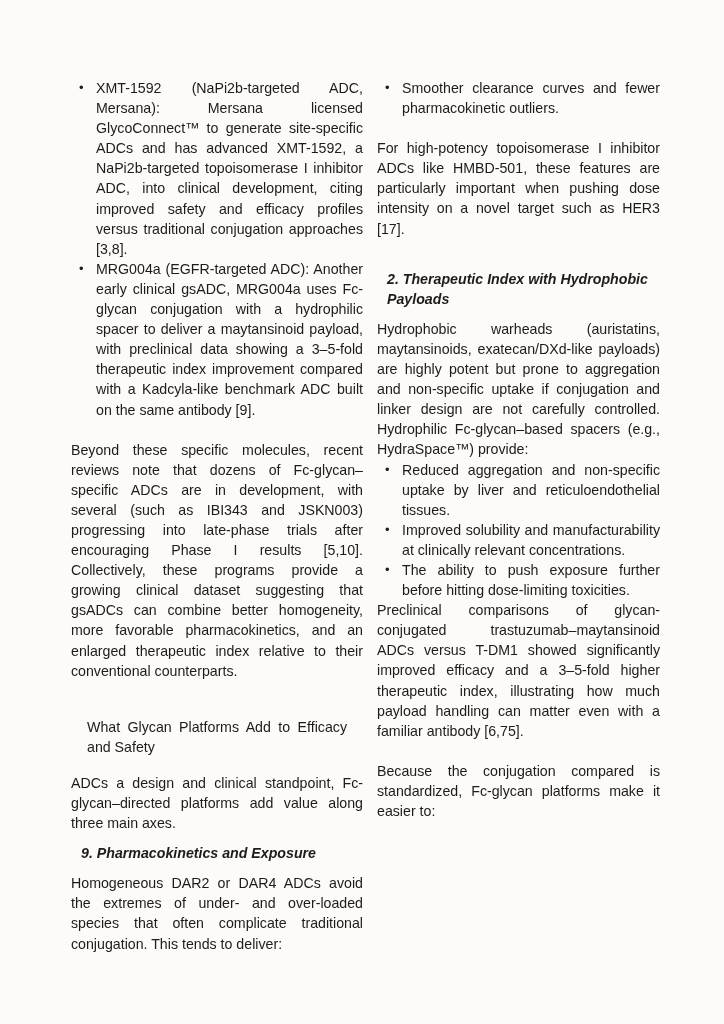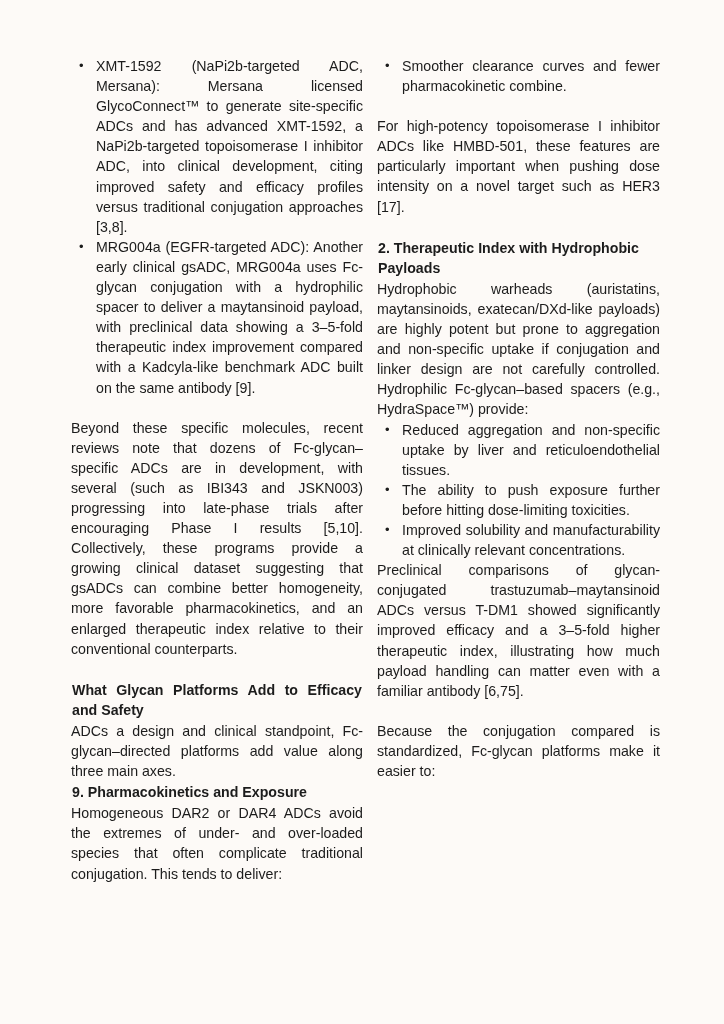--- a/index.html
+++ b/index.html
@@ -5,32 +5,32 @@
   html, body { margin:0; padding:0; }
   body {
     width:724px; height:1024px; overflow:hidden;
     background:#fdfaf7;
     font-family:"Liberation Sans", sans-serif;
     color:#1c1c1c;
     font-size:14.2px;
     line-height:20.1px;
   }
   .page { position:relative; width:724px; height:1024px; }
-  .col { position:absolute; top:56px; }
+  .col { position:absolute; top:78px; }
   .col-left { left:71px; width:292px; }
   .col-right { left:377px; width:283px; }
   p { margin:0; text-align:justify; }
   ul { margin:0; padding:0 0 0 25px; list-style:none; }
   li { position:relative; text-align:justify; }
   li::before {
     content:"•"; position:absolute; left:-17px; top:0; font-size:13px;
   }
   .gap { height:20px; }
-  h3 { margin:1px; font-size:14.2px; line-height:20.1px; font-weight:bold; text-align:justify; }
-  h4 { margin:1px; font-size:14.2px; line-height:20.1px; font-weight:bold; }
+  h3 { margin:16px; font-size:14.2px; line-height:20.1px; font-weight:normal; text-align:justify; }
+  h4 { margin:10px; font-size:14.2px; line-height:20.1px; font-weight:bold; font-style:italic; }
 </style>
 </head>
 <body>
 
 <div class="page">
 
   <div class="col col-left">
     <ul>
       <li>XMT-1592 (NaPi2b-targeted ADC, Mersana): Mersana licensed GlycoConnect™ to generate site-specific ADCs and has advanced XMT-1592, a NaPi2b-targeted topoisomerase I inhibitor ADC, into clinical development, citing improved safety and efficacy profiles versus traditional conjugation approaches [3,8].</li>
       <li>MRG004a (EGFR-targeted ADC): Another early clinical gsADC, MRG004a uses Fc-glycan conjugation with a hydrophilic spacer to deliver a maytansinoid payload, with preclinical data showing a 3–5-fold therapeutic index improvement compared with a Kadcyla-like benchmark ADC built on the same antibody [9].</li>
@@ -39,30 +39,30 @@
     <p>Beyond these specific molecules, recent reviews note that dozens of Fc-glycan–specific ADCs are in development, with several (such as IBI343 and JSKN003) progressing into late-phase trials after encouraging Phase I results [5,10]. Collectively, these programs provide a growing clinical dataset suggesting that gsADCs can combine better homogeneity, more favorable pharmacokinetics, and an enlarged therapeutic index relative to their conventional counterparts.</p>
     <div class="gap"></div>
     <h3>What Glycan Platforms Add to Efficacy and Safety</h3>
     <p>ADCs a design and clinical standpoint, Fc-glycan–directed platforms add value along three main axes.</p>
     <h4>9. Pharmacokinetics and Exposure</h4>
     <p>Homogeneous DAR2 or DAR4 ADCs avoid the extremes of under- and over-loaded species that often complicate traditional conjugation. This tends to deliver:</p>
   </div>
 
   <div class="col col-right">
     <ul>
-      <li>Smoother clearance curves and fewer pharmacokinetic combine.</li>
+      <li>Smoother clearance curves and fewer pharmacokinetic outliers.</li>
     </ul>
     <div class="gap"></div>
     <p>For high-potency topoisomerase I inhibitor ADCs like HMBD-501, these features are particularly important when pushing dose intensity on a novel target such as HER3 [17].</p>
     <div class="gap"></div>
     <h4>2. Therapeutic Index with Hydrophobic Payloads</h4>
     <p>Hydrophobic warheads (auristatins, maytansinoids, exatecan/DXd-like payloads) are highly potent but prone to aggregation and non-specific uptake if conjugation and linker design are not carefully controlled. Hydrophilic Fc-glycan–based spacers (e.g., HydraSpace™) provide:</p>
     <ul>
       <li>Reduced aggregation and non-specific uptake by liver and reticuloendothelial tissues.</li>
+      <li>Improved solubility and manufacturability at clinically relevant concentrations.</li>
       <li>The ability to push exposure further before hitting dose-limiting toxicities.</li>
-      <li>Improved solubility and manufacturability at clinically relevant concentrations.</li>
     </ul>
     <p>Preclinical comparisons of glycan-conjugated trastuzumab–maytansinoid ADCs versus T-DM1 showed significantly improved efficacy and a 3–5-fold higher therapeutic index, illustrating how much payload handling can matter even with a familiar antibody [6,75].</p>
     <div class="gap"></div>
     <p>Because the conjugation compared is standardized, Fc-glycan platforms make it easier to:</p>
   </div>
 
 </div>
 
 </body></html>

